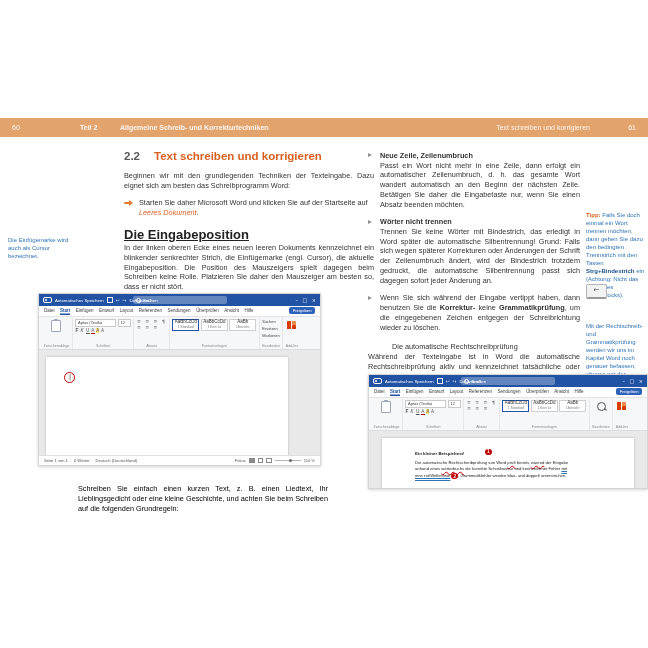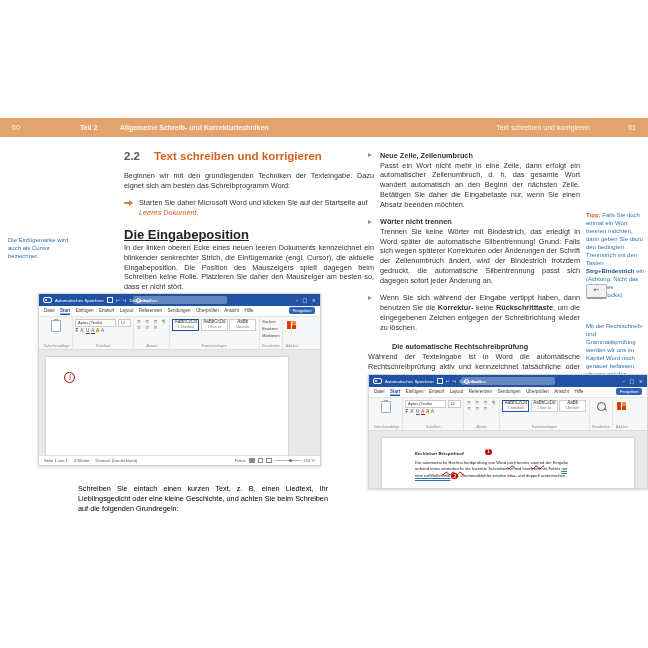--- a/index.html
+++ b/index.html
@@ -36,21 +36,21 @@
   .mtip{left:586px;top:212px;width:60px;}
   .tip-label{color:#d9601f;font-weight:bold;}
   .tip-keys{font-weight:bold;color:#1a4f8c;}
   .mnote2{left:586px;top:323px;width:60px;}
   .backkey{position:absolute;left:586px;top:284px;width:19px;height:12px;background:#f2f2f2;border:1px solid #b5b5b5;border-bottom:2.5px solid #9a9a9a;border-radius:2px;color:#444;font-size:7px;line-height:10px;text-align:center;font-family:"DejaVu Sans",sans-serif;}
 
   .bullet{display:flex;gap:8px;margin-bottom:7px;}
   .tri{flex:none;margin-top:2.4px;width:0;height:0;border-left:4px solid #8f8f8f;border-top:2.6px solid transparent;border-bottom:2.6px solid transparent;}
   .bullet-body{flex:1;min-width:0;}
   .bullet-title{font-weight:bold;font-size:7.3px;margin-bottom:0.5px;}
-  .sect2-head{font-weight:bold;font-size:7.3px;margin:9px 0 1.5px;padding-left:24px;}
+  .sect2-head{font-weight:normal;font-size:7.3px;margin:9px 0 1.5px;padding-left:24px;}
   .nbadge{display:inline-flex;width:6.6px;height:6.6px;border-radius:50%;background:#c00000;color:#fff;font-size:4.6px;font-weight:bold;align-items:center;justify-content:center;vertical-align:-1px;}
 
   
   .ww{position:absolute;background:#fff;border:1px solid #d6d6d6;box-shadow:0 1px 3px rgba(0,0,0,.18);display:flex;flex-direction:column;overflow:hidden;}
   #ww1{left:38px;top:293px;width:281px;height:171px;}
   #ww2{left:368px;top:374px;width:278px;height:113px;}
   .ww-title{flex:none;height:12px;background:#2152a3;color:#fff;display:flex;align-items:center;gap:3px;padding:0 4px;font-size:4.3px;position:relative;}
   .toggle{flex:none;width:7px;height:3.6px;border:0.7px solid #fff;border-radius:2px;display:flex;align-items:center;}
   .toggle i{width:2.4px;height:2.4px;background:#fff;border-radius:50%;margin-left:0.6px;}
   .tb-ic{font-family:"DejaVu Sans",sans-serif;font-size:4.6px;opacity:.9;}
@@ -272,21 +272,21 @@
     <div class="bullet">
       <span class="tri"></span>
       <div class="bullet-body">
         <div class="bullet-title">Wörter nicht trennen</div>
         <div class="para">Trennen Sie keine Wörter mit Bindestrich, das erledigt in Word später die automatische Silbentrennung! Grund: Falls sich wegen späterer Korrekturen oder Änderungen der Schrift der Zeilenumbruch ändert, wird der Bindestrich trotzdem gedruckt, die automatische Silbentrennung passt sich dagegen sofort jeder Änderung an.</div>
       </div>
     </div>
     <div class="bullet">
       <span class="tri"></span>
       <div class="bullet-body">
-        <div class="para"><span>Wenn Sie sich während der Eingabe vertippt haben, dann benutzen Sie die </span><b>Korrektur-</b><span> keine </span><b>Rückschritttaste</b><span>, um die eingegebenen Zeichen entgegen der Schreibrichtung wieder zu löschen.</span></div>
+        <div class="para"><span>Wenn Sie sich während der Eingabe vertippt haben, dann benutzen Sie die </span><b>Korrektur-</b><span> keine </span><b>Grammatikprüfung</b><span>, um die eingegebenen Zeichen entgegen der Schreibrichtung wieder zu löschen.</span></div>
       </div>
     </div>
     <div class="sect2-head">Die automatische Rechtschreibprüfung</div>
     <div class="para"><span>Während der Texteingabe ist in Word die automatische Rechtschreibprüfung aktiv und kennzeichnet tatsächliche oder vermeintliche Fehler: Rechtschreibfehler werden rot unterringelt </span><span class="nbadge">1</span><span> und Grammatikfehler doppelt und blau unterstrichen </span><span class="nbadge">2</span><span>, wie im Bild unten.</span></div>
   </div>
 
   <div class="mnote mtip"><span class="tip-label">Tipp:</span><span> Falls Sie doch einmal ein Wort trennen möchten, dann geben Sie dazu den bedingten Trennstrich mit den Tasten </span><span class="tip-keys">Strg+Bindestrich</span><span> ein (Achtung: Nicht das Minus des Ziffernblocks).</span></div>
 
   <div class="backkey">←</div>
 

